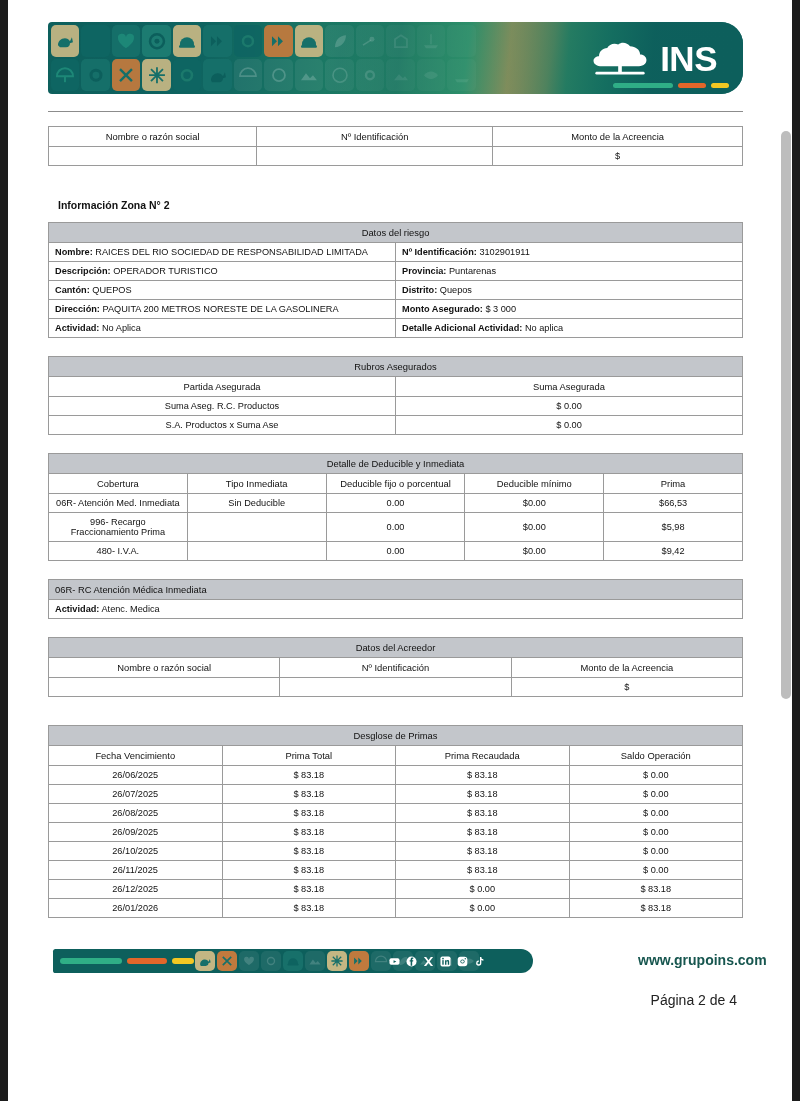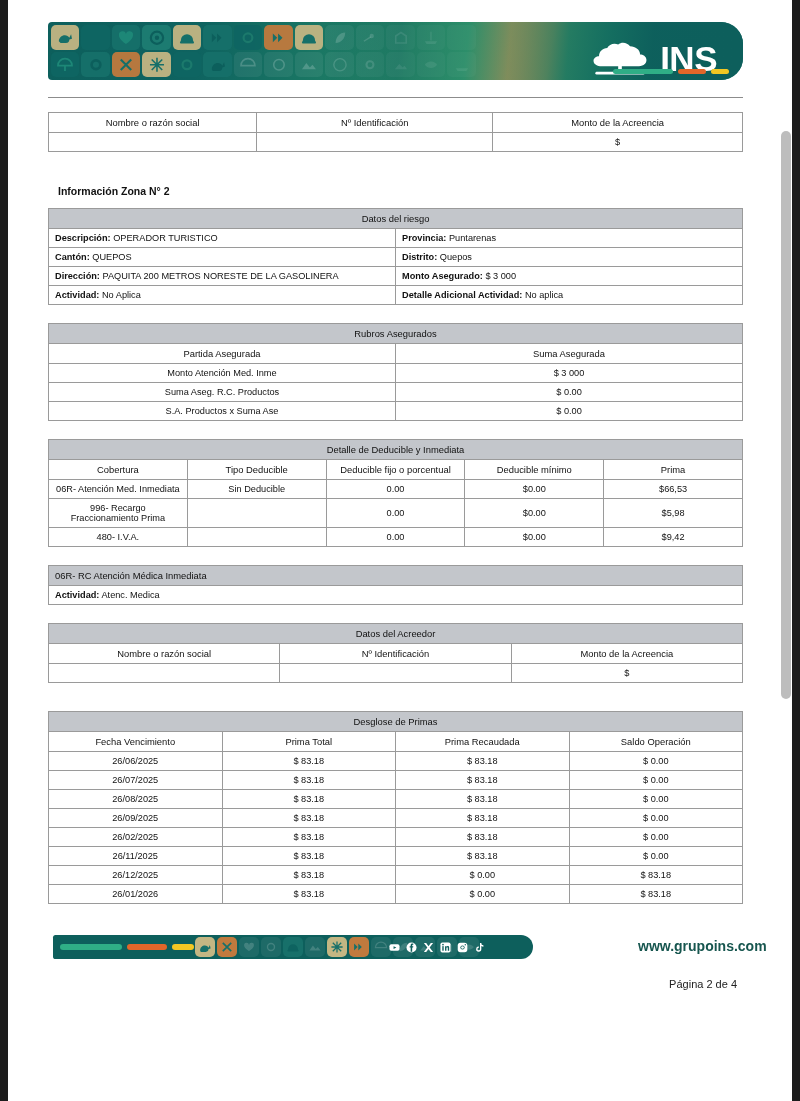--- a/index.html
+++ b/index.html
@@ -39,21 +39,21 @@
     position: absolute;
     right: 9px; top: 131px;
     width: 10px; height: 568px;
     background: #bdbdbd;
     border-radius: 5px;
   }
 
   
   .banner {
     position: relative;
-    height: 58px;
+    height: 72px;
     border-radius: 4px 22px 22px 4px;
     overflow: hidden;
     background: linear-gradient(100deg,
         #0d5f5c 0%,
         #0e6360 22%,
         #1c7a64 42%,
         #2f9169 52%,
         #2a8b6b 60%,
         #7d8e5f 68%,
         #9f9358 72%,
@@ -221,21 +221,21 @@
   .social svg { width: 11px; height: 11px; display: block; fill: #ffffff; }
   .footer-url {
     position: absolute;
     left: 590px; top: 6px;
     font-size: 14px;
     font-weight: bold;
     color: #17564f;
   }
   .page-num {
     text-align: right;
-    font-size: 11px;
+    font-size: 14px;
     color: #222;
     margin-top: 16px;
     padding-right: 6px;
   }
 </style>
 </head>
 <body>
 
 <div class="viewport">
 
@@ -423,20 +423,24 @@
         </table>
 
       <div class="zone-title">Información Zona N° 2</div>
 
       <table class="doc">
         <tbody>
             <tr class="sec-title">
           <td colspan="2">Datos del riesgo</td>
         </tr>
         <tr>
+          <td style="width:50%"><span class="lbl">Nombre:</span> <span>RAICES DEL RIO SOCIEDAD DE RESPONSABILIDAD LIMITADA</span></td>
+          <td style="width:50%"><span class="lbl">Nº Identificación:</span> <span>3102901911</span></td>
+        </tr>
+        <tr>
           <td><span class="lbl">Descripción:</span> <span>OPERADOR TURISTICO</span></td>
           <td><span class="lbl">Provincia:</span> <span>Puntarenas</span></td>
         </tr>
         <tr>
           <td><span class="lbl">Cantón:</span> <span>QUEPOS</span></td>
           <td><span class="lbl">Distrito:</span> <span>Quepos</span></td>
         </tr>
         <tr>
           <td><span class="lbl">Dirección:</span> <span>PAQUITA 200 METROS NORESTE DE LA GASOLINERA</span></td>
           <td><span class="lbl">Monto Asegurado:</span> <span>$ 3 000</span></td>
@@ -453,44 +457,40 @@
       <table class="doc">
         <tbody>
             <tr class="sec-title">
           <td colspan="2">Rubros Asegurados</td>
         </tr>
         <tr class="colhead">
           <td style="width:50%">Partida Asegurada</td>
           <td style="width:50%">Suma Asegurada</td>
         </tr>
         <tr>
-          <td class="ctr">Monto Atención Med. Inme</td>
-          <td class="ctr">$ 3 000</td>
-        </tr>
-        <tr>
           <td class="ctr">Suma Aseg. R.C. Productos</td>
           <td class="ctr">$ 0.00</td>
         </tr>
         <tr>
           <td class="ctr">S.A. Productos x Suma Ase</td>
           <td class="ctr">$ 0.00</td>
         </tr>
       </tbody>
         </table>
 
       <div class="gap-md"></div>
 
       <table class="doc">
         <tbody>
             <tr class="sec-title">
           <td colspan="5">Detalle de Deducible y Inmediata</td>
         </tr>
         <tr class="colhead">
           <td style="width:22%">Cobertura</td>
-          <td style="width:18%">Tipo Deducible</td>
+          <td style="width:18%">Tipo Inmediata</td>
           <td style="width:22%">Deducible fijo o porcentual</td>
           <td style="width:20%">Deducible mínimo</td>
           <td style="width:18%">Prima</td>
         </tr>
         <tr>
           <td class="ctr">06R- Atención Med. Inmediata</td>
           <td class="ctr">Sin Deducible</td>
           <td class="ctr">0.00</td>
           <td class="ctr">$0.00</td>
           <td class="ctr">$66,53</td>
@@ -576,21 +576,21 @@
               <td class="ctr">$ 83.18</td>
               <td class="ctr">$ 0.00</td>
             </tr>
         <tr>
               <td class="ctr">26/09/2025</td>
               <td class="ctr">$ 83.18</td>
               <td class="ctr">$ 83.18</td>
               <td class="ctr">$ 0.00</td>
             </tr>
         <tr>
-              <td class="ctr">26/02/2025</td>
+              <td class="ctr">26/10/2025</td>
               <td class="ctr">$ 83.18</td>
               <td class="ctr">$ 83.18</td>
               <td class="ctr">$ 0.00</td>
             </tr>
         <tr>
               <td class="ctr">26/11/2025</td>
               <td class="ctr">$ 83.18</td>
               <td class="ctr">$ 83.18</td>
               <td class="ctr">$ 0.00</td>
             </tr>

